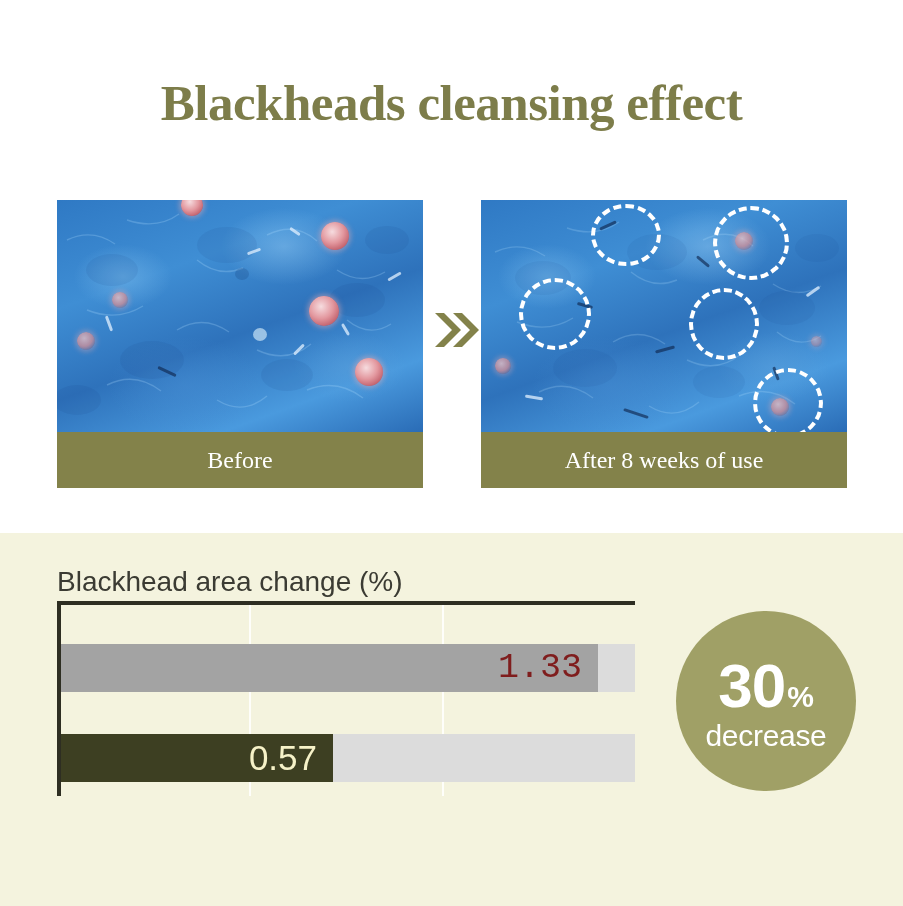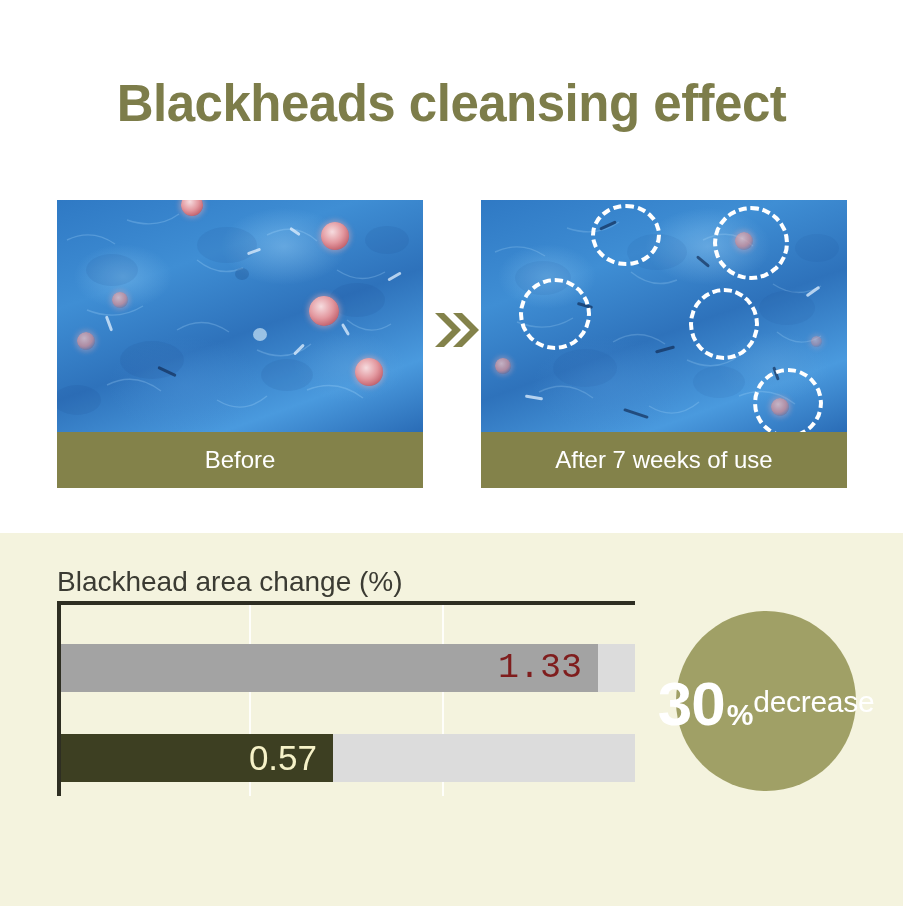--- a/index.html
+++ b/index.html
@@ -15,20 +15,21 @@
     position: relative;
   }
 
   
   #top-section {
     position: absolute;
     left: 0; top: 0;
     width: 903px;
     height: 688px;
     background: #ffffff;
+    font-family: Liberation Serif, serif;
   }
 
   #page-title {
     position: absolute;
     left: 0; top: 74px;
     width: 903px;
     text-align: center;
     font-size: 51px;
     font-weight: bold;
     color: #7d7d4a;
@@ -195,21 +196,21 @@
   #result-badge {
     position: absolute;
     left: 676px;
     top: 611px;
     width: 180px;
     height: 180px;
     border-radius: 50%;
     background: #a0a066;
     color: #ffffff;
     display: flex;
-    flex-direction: row;
+    flex-direction: column;
     align-items: center;
     justify-content: center;
   }
   #badge-value-row {
     display: flex;
     align-items: baseline;
     line-height: 1;
     margin-top: 6px;
   }
   #badge-value {
@@ -329,21 +330,21 @@
       <div class="fiber dark" style="left:288px; top:172px; width:14px; height:3px; transform:rotate(70deg);"></div>
       <div class="fiber" style="left:324px; top:90px; width:16px; height:3px; transform:rotate(-35deg);"></div>
       <div class="fiber" style="left:44px; top:196px; width:18px; height:3px; transform:rotate(10deg);"></div>
 
       <div class="highlight-circle" style="left:110px; top:4px;  width:70px; height:62px;"></div>
       <div class="highlight-circle" style="left:232px; top:6px;  width:76px; height:74px;"></div>
       <div class="highlight-circle" style="left:38px;  top:78px; width:72px; height:72px;"></div>
       <div class="highlight-circle" style="left:208px; top:88px; width:70px; height:72px;"></div>
       <div class="highlight-circle" style="left:272px; top:168px; width:70px; height:70px;"></div>
     </div>
-    <div class="photo-caption">After 7 weeks of use</div>
+    <div class="photo-caption">After 8 weeks of use</div>
   </div>
 </div>
 
 <div id="bottom-section">
 
   <div id="chart-label">Blackhead area change (%)</div>
 
   <div id="chart-area">
     <div id="chart-axis-top"></div>
     <div id="chart-axis-left"></div>

